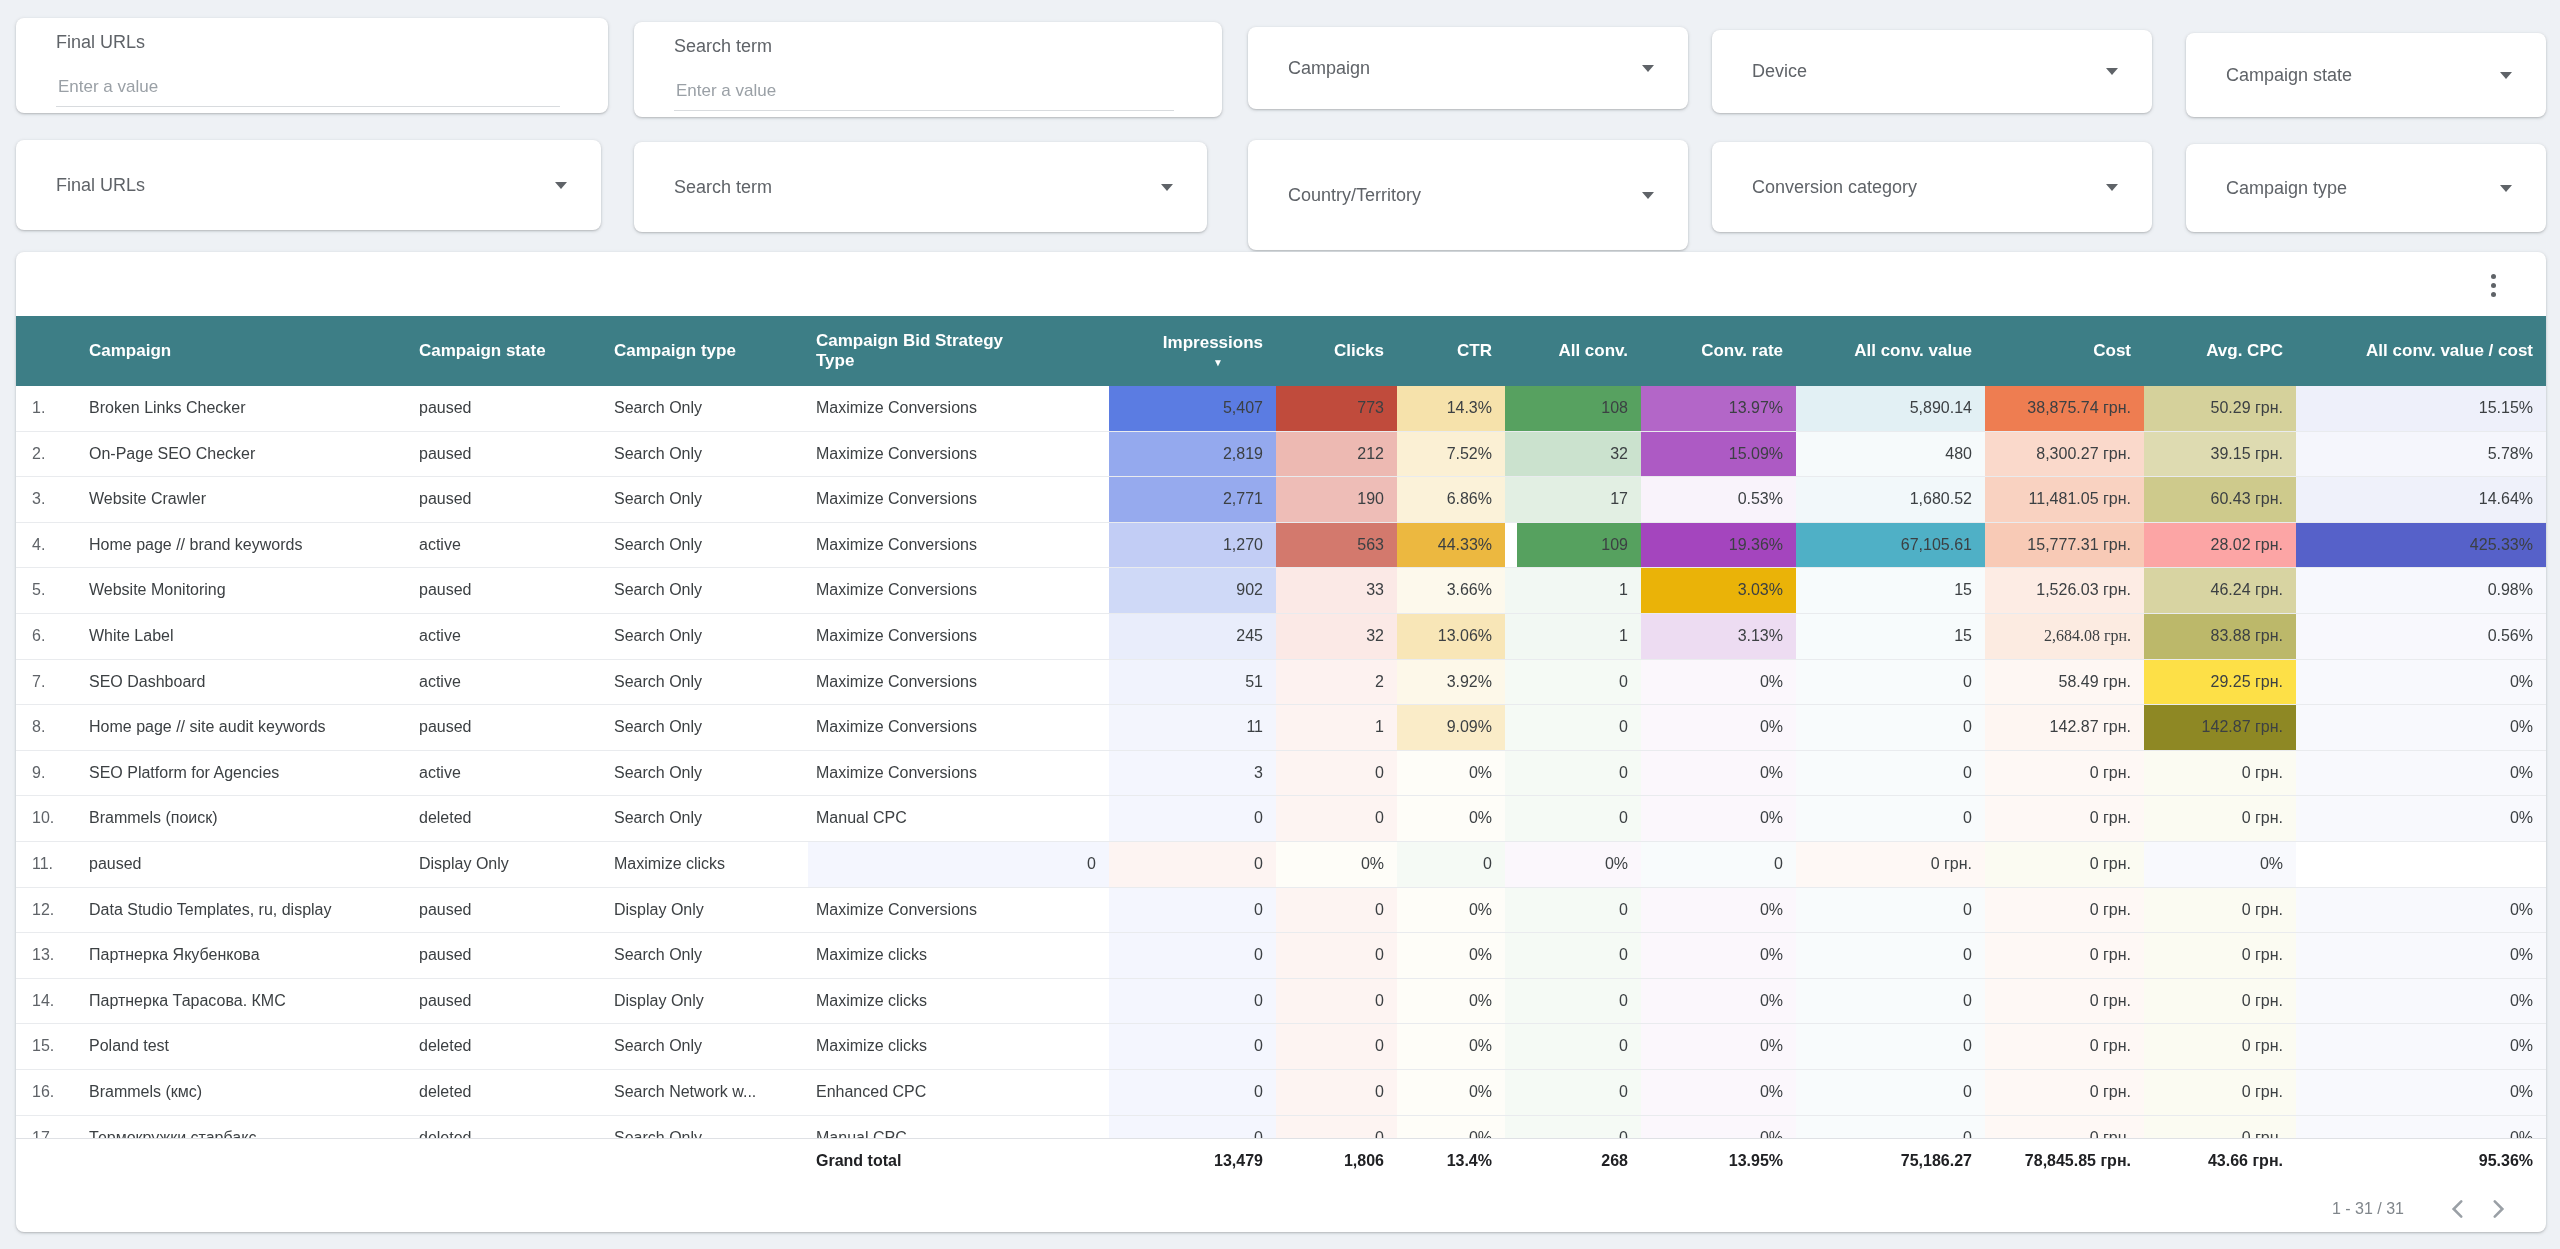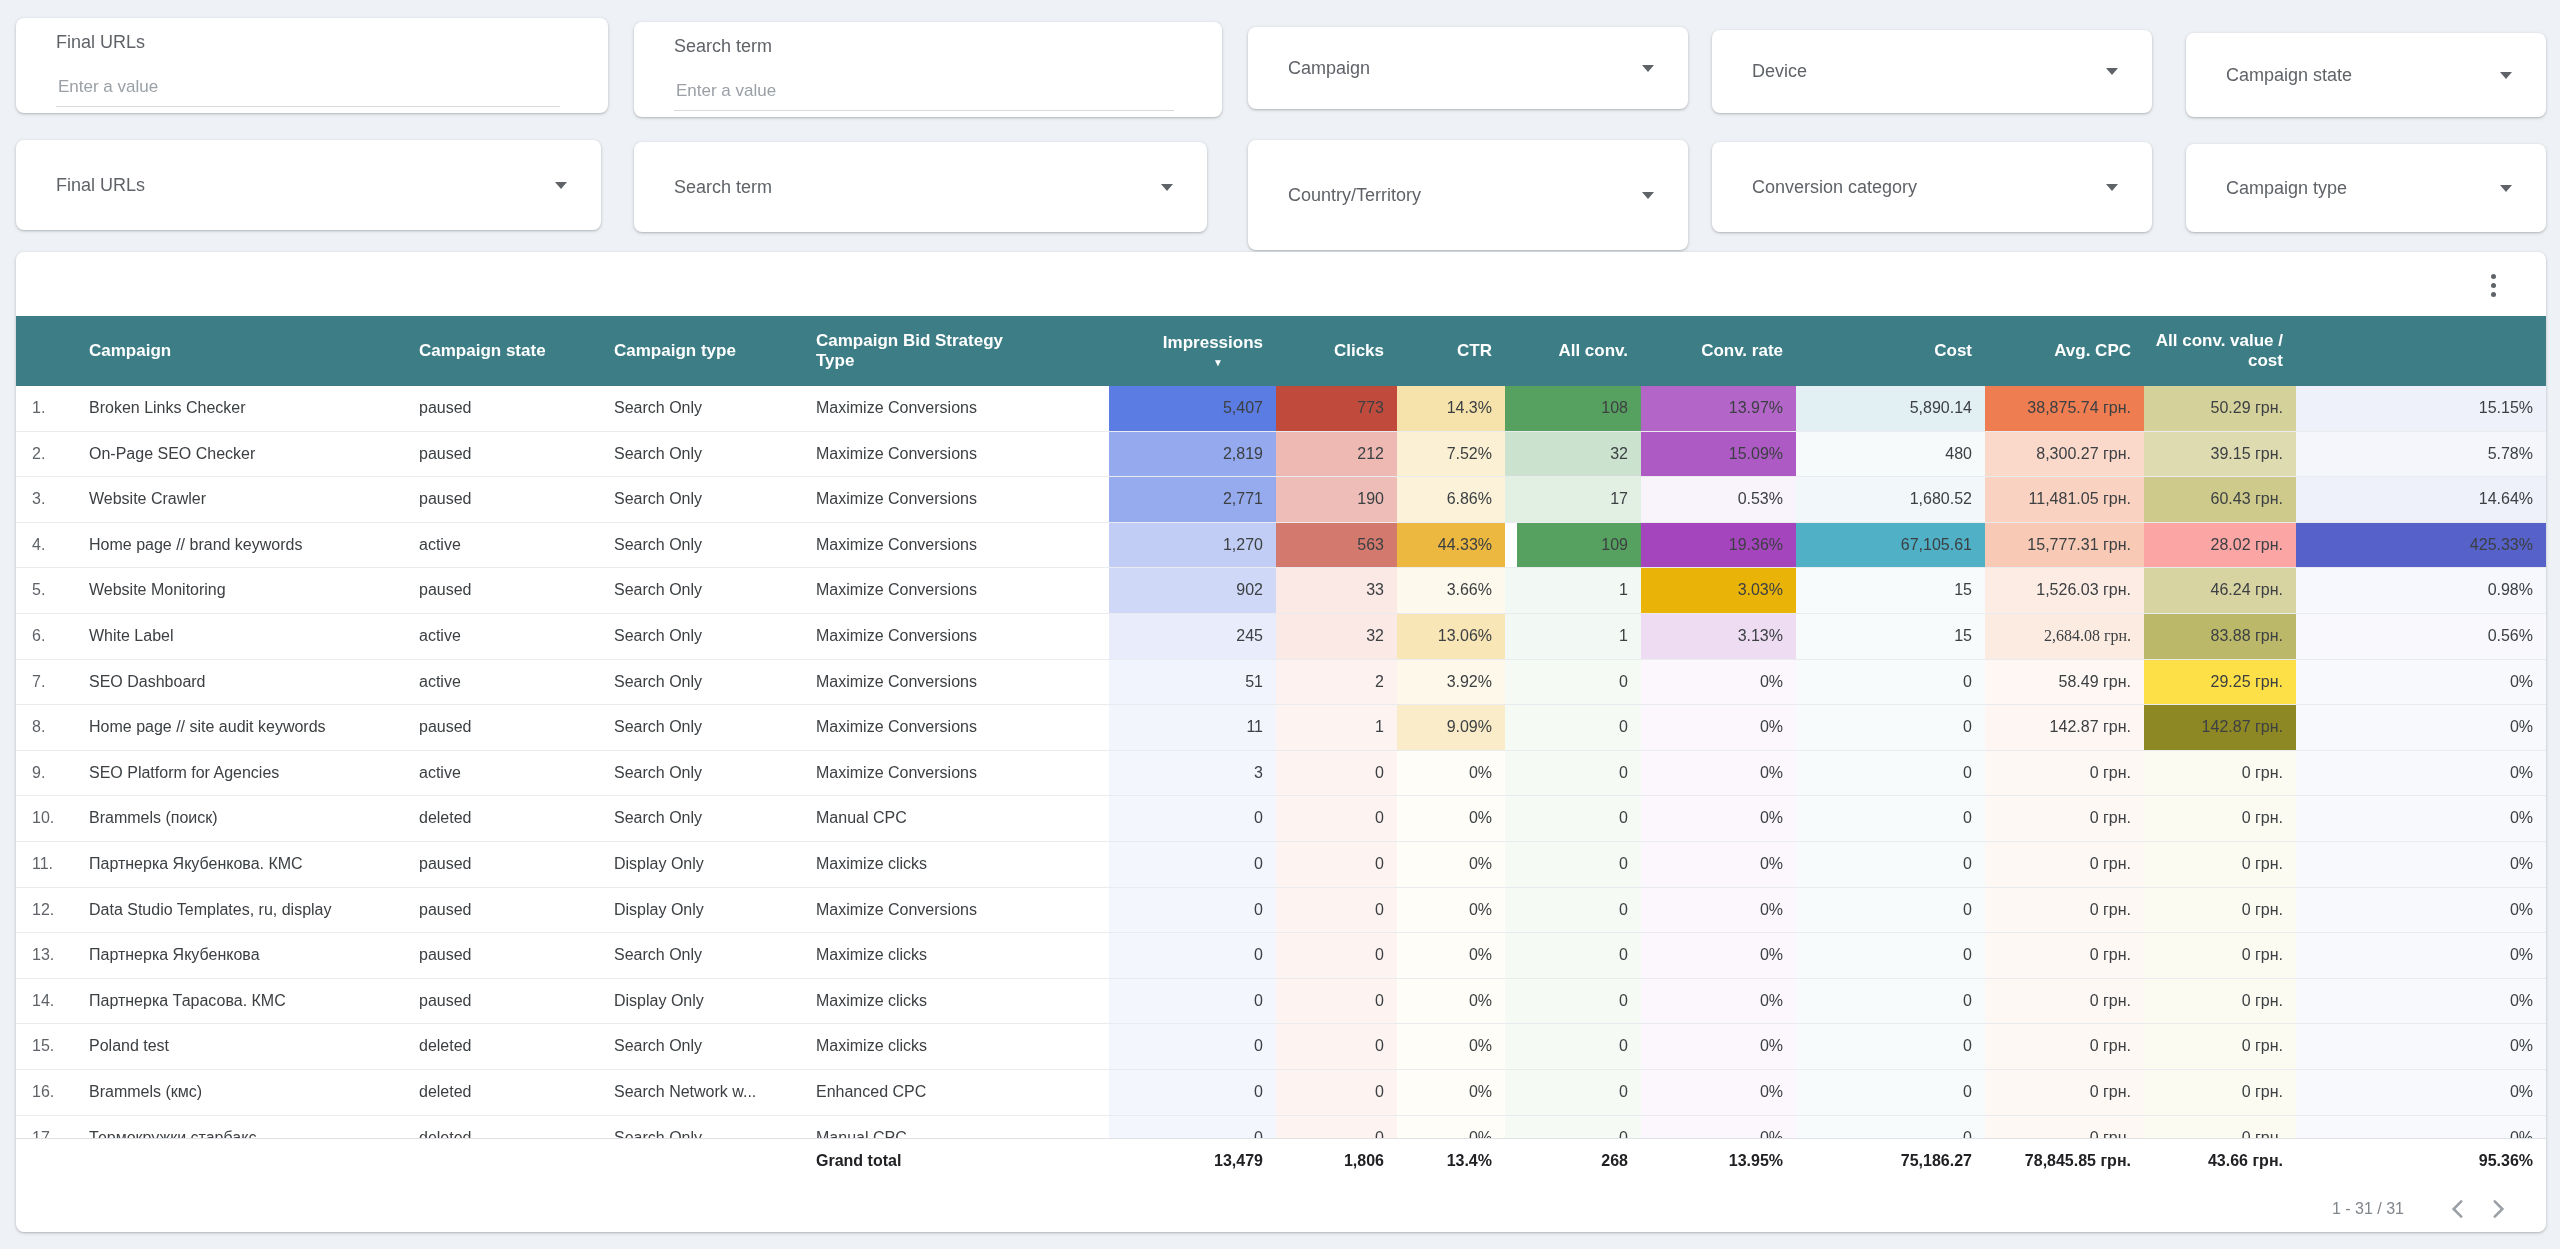--- a/index.html
+++ b/index.html
@@ -134,20 +134,23 @@
       <div class="hcell r">
         <span>CTR</span>
       </div>
       <div class="hcell r">
         <span>All conv.</span>
       </div>
       <div class="hcell r">
         <span>Conv. rate</span>
       </div>
       <div class="hcell r">
+        <span>All conv. value</span>
+      </div>
+      <div class="hcell r">
         <span>Cost</span>
       </div>
       <div class="hcell r">
         <span>Avg. CPC</span>
       </div>
       <div class="hcell r">
         <span>All conv. value / cost</span>
       </div>
     </div>
   <div class="tbody" id="tbody">
@@ -306,21 +309,20 @@
         <div class="cell met" style="background: rgb(254, 253, 248);">0%</div>
         <div class="cell met" style="background: rgb(245, 250, 245);">0</div>
         <div class="cell met" style="background: rgb(251, 247, 252);">0%</div>
         <div class="cell met" style="background: rgb(248, 251, 252);">0</div>
         <div class="cell met" style="background: rgb(254, 248, 245);">0 грн.</div>
         <div class="cell met" style="background: rgb(251, 251, 242);">0 грн.</div>
         <div class="cell met" style="background: rgb(248, 249, 253);">0%</div>
       </div>
       <div class="trow">
         <div class="cell num">11.</div>
-        <div class="cell dim">Партнерка Якубенкова. КМС</div>
         <div class="cell dim">paused</div>
         <div class="cell dim">Display Only</div>
         <div class="cell dim">Maximize clicks</div>
         <div class="cell met" style="background: rgb(244, 246, 254);">0</div>
         <div class="cell met" style="background: rgb(253, 244, 242);">0</div>
         <div class="cell met" style="background: rgb(254, 253, 248);">0%</div>
         <div class="cell met" style="background: rgb(245, 250, 245);">0</div>
         <div class="cell met" style="background: rgb(251, 247, 252);">0%</div>
         <div class="cell met" style="background: rgb(248, 251, 252);">0</div>
         <div class="cell met" style="background: rgb(254, 248, 245);">0 грн.</div>

